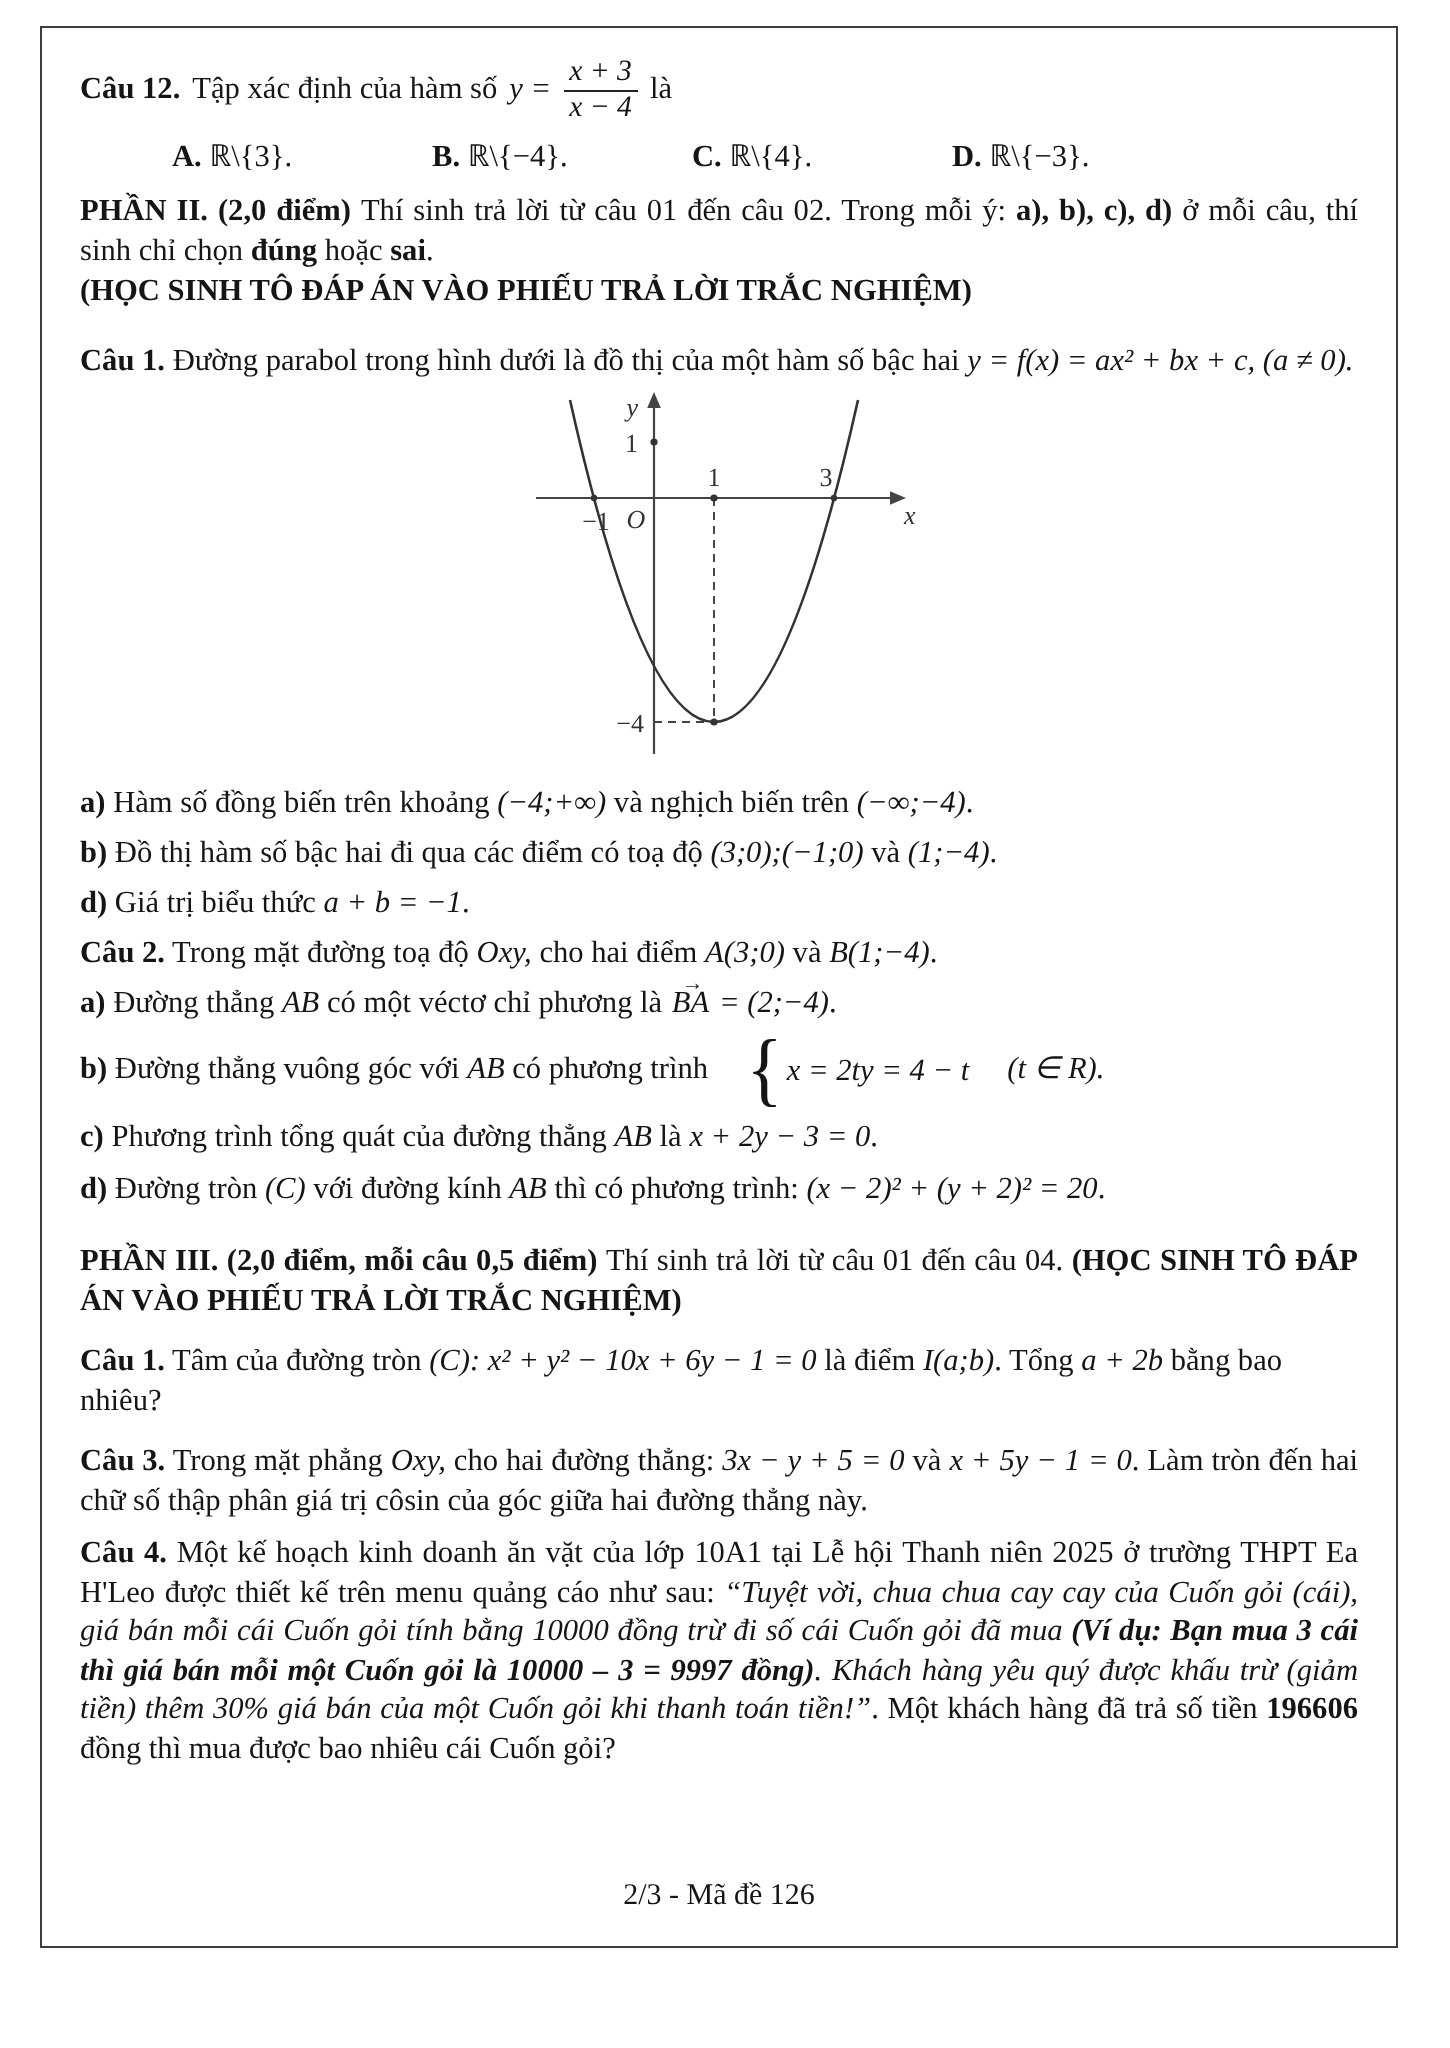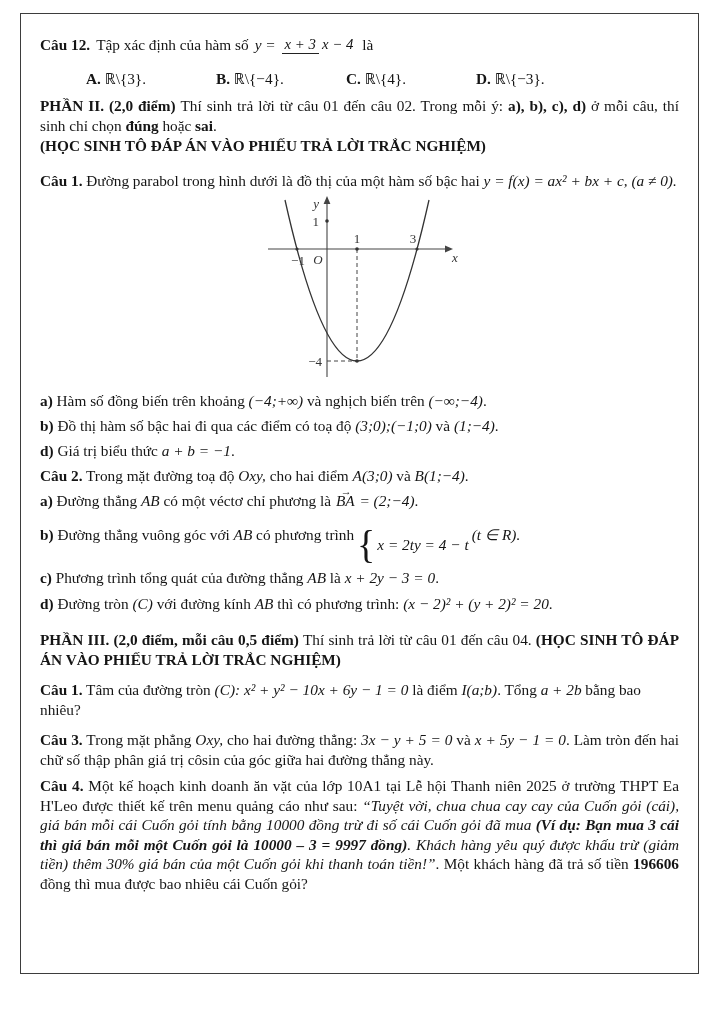--- a/index.html
+++ b/index.html
@@ -13,34 +13,34 @@
   .just{text-align:justify;}
   .seg-b{font-weight:700;}
   .seg-i{font-style:italic;}
   .seg-m{font-style:italic;}
   .seg-bi{font-weight:700;font-style:italic;}
   .qlabel{font-weight:700;}
   .math{font-style:italic;}
 
   
   .q12row{display:flex;align-items:center;gap:6px;min-height:46px;}
-  .frac{display:inline-flex;flex-direction:row;text-align:center;
+  .frac{display:inline-flex;flex-direction:column;text-align:center;
         font-style:italic;line-height:17px;font-size:14.8px;vertical-align:middle;}
   .frac .num{border-bottom:1.2px solid #222;padding:0 3px;}
   .frac .den{padding:0 3px;}
   .opts{display:flex;padding-left:46px;margin-top:1px;align-items:center;}
   .opt{width:130px;}
   .opt:last-child{width:auto;}
 
   .p2intro{margin-top:7px;}
   .note{font-weight:700;}
   .q1line{margin-top:15px;}
   .figure{text-align:center;margin:2px 0 2px;}
   .item{margin-top:5px;}
-  .itemflex{display:flex;align-items:flex-start;margin-top:14px;}
+  .itemflex{display:flex;align-items:center;margin-top:4px;gap:16px;}
 
   
   .vec{position:relative;display:inline-block;font-style:italic;margin:0 1px;}
   .vec .arr{position:absolute;left:0;right:-2px;top:-10px;font-size:11px;
             text-align:center;font-style:normal;letter-spacing:0;}
 
   
   .sys{display:inline-flex;align-items:center;vertical-align:middle;margin:0 3px;}
   .sys .brace{font-size:38px;font-weight:400;line-height:38px;transform:scaleY(1.08);}
   .sys .rows{display:flex;flex-direction:row;line-height:19px;padding-left:2px;}
@@ -151,15 +151,16 @@
       </p>
 
       <p class="item"><span class="seg-b">c)</span><span class="seg-r"> Phương trình tổng quát của đường thẳng </span><span class="seg-m">AB</span><span class="seg-r"> là </span><span class="seg-m">x + 2y − 3 = 0</span><span class="seg-r">.</span></p>
       <p class="item" style="margin-top:6px"><span class="seg-b">d)</span><span class="seg-r"> Đường tròn </span><span class="seg-m">(C)</span><span class="seg-r"> với đường kính </span><span class="seg-m">AB</span><span class="seg-r"> thì có phương trình: </span><span class="seg-m">(x − 2)² + (y + 2)² = 20</span><span class="seg-r">.</span></p>
 
       <p class="p3intro just"><span class="seg-b">PHẦN III. (2,0 điểm, mỗi câu 0,5 điểm) </span><span class="seg-r">Thí sinh trả lời từ câu 01 đến câu 04. </span><span class="seg-b">(HỌC SINH TÔ ĐÁP ÁN VÀO PHIẾU TRẢ LỜI TRẮC NGHIỆM)</span></p>
       <p class="p3q1"><span class="seg-b">Câu 1.</span><span class="seg-r"> Tâm của đường tròn </span><span class="seg-m">(C): x² + y² − 10x + 6y − 1 = 0</span><span class="seg-r"> là điểm </span><span class="seg-m">I(a;b)</span><span class="seg-r">. Tổng </span><span class="seg-m">a + 2b</span><span class="seg-r"> bằng bao nhiêu?</span></p>
       <p class="p3q3 just"><span class="seg-b">Câu 3.</span><span class="seg-r"> Trong mặt phẳng </span><span class="seg-m">Oxy,</span><span class="seg-r"> cho hai đường thẳng: </span><span class="seg-m">3x − y + 5 = 0</span><span class="seg-r"> và </span><span class="seg-m">x + 5y − 1 = 0</span><span class="seg-r">. Làm tròn đến hai chữ số thập phân giá trị côsin của góc giữa hai đường thẳng này.</span></p>
       <p class="p3q4 just"><span class="seg-b">Câu 4.</span><span class="seg-r"> Một kế hoạch kinh doanh ăn vặt của lớp 10A1 tại Lễ hội Thanh niên 2025 ở trường THPT Ea H'Leo được thiết kế trên menu quảng cáo như sau: </span><span class="seg-i">“Tuyệt vời, chua chua cay cay của Cuốn gỏi (cái), giá bán mỗi cái Cuốn gỏi tính bằng 10000 đồng trừ đi số cái Cuốn gỏi đã mua </span><span class="seg-bi">(Ví dụ: Bạn mua 3 cái thì giá bán mỗi một Cuốn gỏi là 10000 – 3 = 9997 đồng)</span><span class="seg-i">. Khách hàng yêu quý được khấu trừ (giảm tiền) thêm 30% giá bán của một Cuốn gỏi khi thanh toán tiền!”</span><span class="seg-r">. Một khách hàng đã trả số tiền </span><span class="seg-b">196606</span><span class="seg-r"> đồng thì mua được bao nhiêu cái Cuốn gỏi?</span></p>
 
+      <div class="footer">2/3 - Mã đề 126</div>
     </div>
   </div>
 </div>
 
 </body></html>

